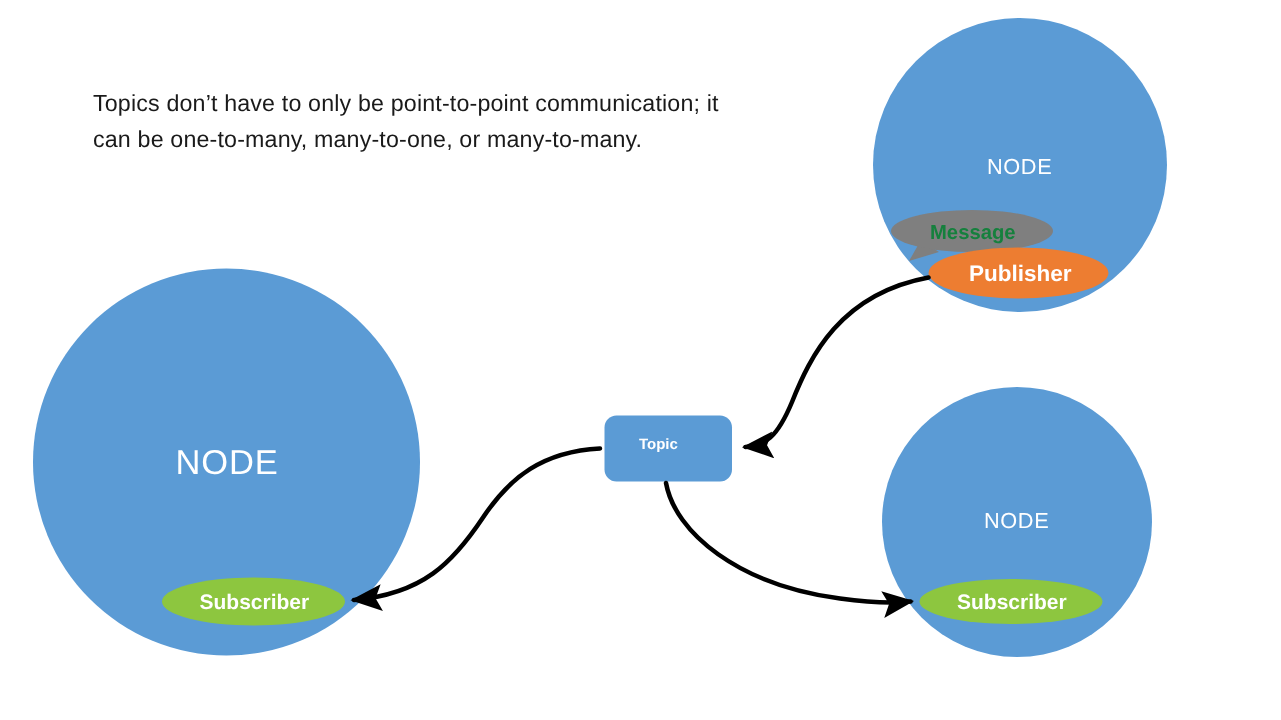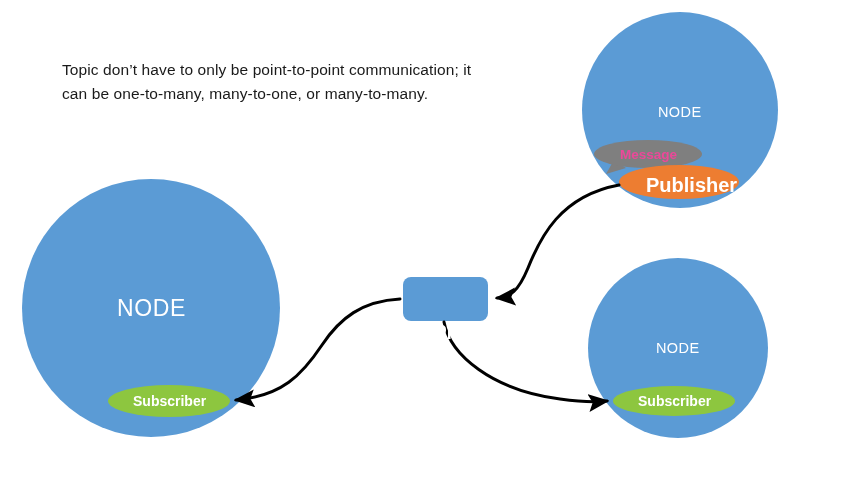--- a/index.html
+++ b/index.html
@@ -59,35 +59,34 @@
     font-family: "Liberation Sans", sans-serif;
     font-weight: bold;
     text-align: center;
     white-space: nowrap;
     pointer-events: none;
   }
   .pill-label-sub {
     font-size: 14px;
   }
   .pill-label-pub {
-    font-size: 20px;
+    font-size: 15px;
   }
   .pill-label-msg {
     font-size: 13.5px;
   }
   .topic-label {
     position: absolute;
     color: #ffffff;
     font-family: "Liberation Sans", sans-serif;
     font-weight: bold;
-    font-size: 18px;
+    font-size: 10px;
     text-align: left;
     white-space: nowrap;
     pointer-events: none;
-    margin-top: 28px;
   }
 </style>
 </head>
 <body>
 
 <div id="slide" style="width: 854px; height: 480px; background: rgb(255, 255, 255);">
 
   <svg id="diagram-svg" viewBox="0 0 854 480">
     <defs>
       <marker id="arrowhead" markerWidth="7" markerHeight="7" refX="6.2" refY="3" orient="auto" markerUnits="strokeWidth">
@@ -109,26 +108,26 @@
     <ellipse id="svg-subscriber-left" cx="169" cy="401" rx="61" ry="16" fill="#8DC63F"></ellipse>
     <ellipse id="svg-subscriber-br" cx="674" cy="401" rx="61" ry="15" fill="#8DC63F"></ellipse>
 
     <rect id="svg-topic" x="403" y="277" width="85" height="44" rx="8" ry="8" fill="#5B9BD5"></rect>
 
     <path id="svg-arrow-0" fill="none" stroke="#000000" stroke-width="3" stroke-linecap="round" marker-end="url(#arrowhead)" d="M 619 185 C 560 196 540 238 528 268 C 518 292 510 297 497 298"></path>
     <path id="svg-arrow-1" fill="none" stroke="#000000" stroke-width="3" stroke-linecap="round" marker-end="url(#arrowhead)" d="M 400 299 C 362 301 340 318 322 345 C 302 375 282 396 236 400"></path>
     <path id="svg-arrow-2" fill="none" stroke="#000000" stroke-width="3" stroke-linecap="round" marker-end="url(#arrowhead)" d="M 444 322 C 450 355 492 390 560 399 C 582 402 598 402 607 401"></path>
   </svg>
 
-  <div class="caption" style="color: rgb(26, 26, 26);">Topic don’t have to only be point-to-point communication; it can be one-to-many, many-to-one, or many-to-many.</div>
+  <div class="caption" style="color: rgb(26, 26, 26);">Topics don’t have to only be point-to-point communication; it can be one-to-many, many-to-one, or many-to-many.</div>
 
   <div class="node-label node-label-large" id="label-node-left" style="left: 117px; top: 295px; color: rgb(255, 255, 255);">NODE</div>
   <div class="node-label node-label-small" id="label-node-top-right" style="left: 658px; top: 104px; color: rgb(255, 255, 255);">NODE</div>
   <div class="node-label node-label-small" id="label-node-bottom-right" style="left: 656px; top: 340px; color: rgb(255, 255, 255);">NODE</div>
 
   <div class="pill-label pill-label-sub" id="label-subscriber-left" style="left: 133px; top: 393px; color: rgb(255, 255, 255);">Subscriber</div>
   <div class="pill-label pill-label-sub" id="label-subscriber-br" style="left: 638px; top: 393px; color: rgb(255, 255, 255);">Subscriber</div>
   <div class="pill-label pill-label-pub" id="label-publisher" style="left: 646px; top: 174px; color: rgb(255, 255, 255);">Publisher</div>
-  <div class="pill-label pill-label-msg" id="label-message" style="left: 620px; top: 147px; color: #ec4899;">Message</div>
+  <div class="pill-label pill-label-msg" id="label-message" style="left: 620px; top: 147px; color: #15803d;">Message</div>
 
   <div class="topic-label" id="label-topic" style="left: 426px; top: 291px; color: rgb(255, 255, 255);">Topic</div>
 
 </div>
 
 </body></html>

